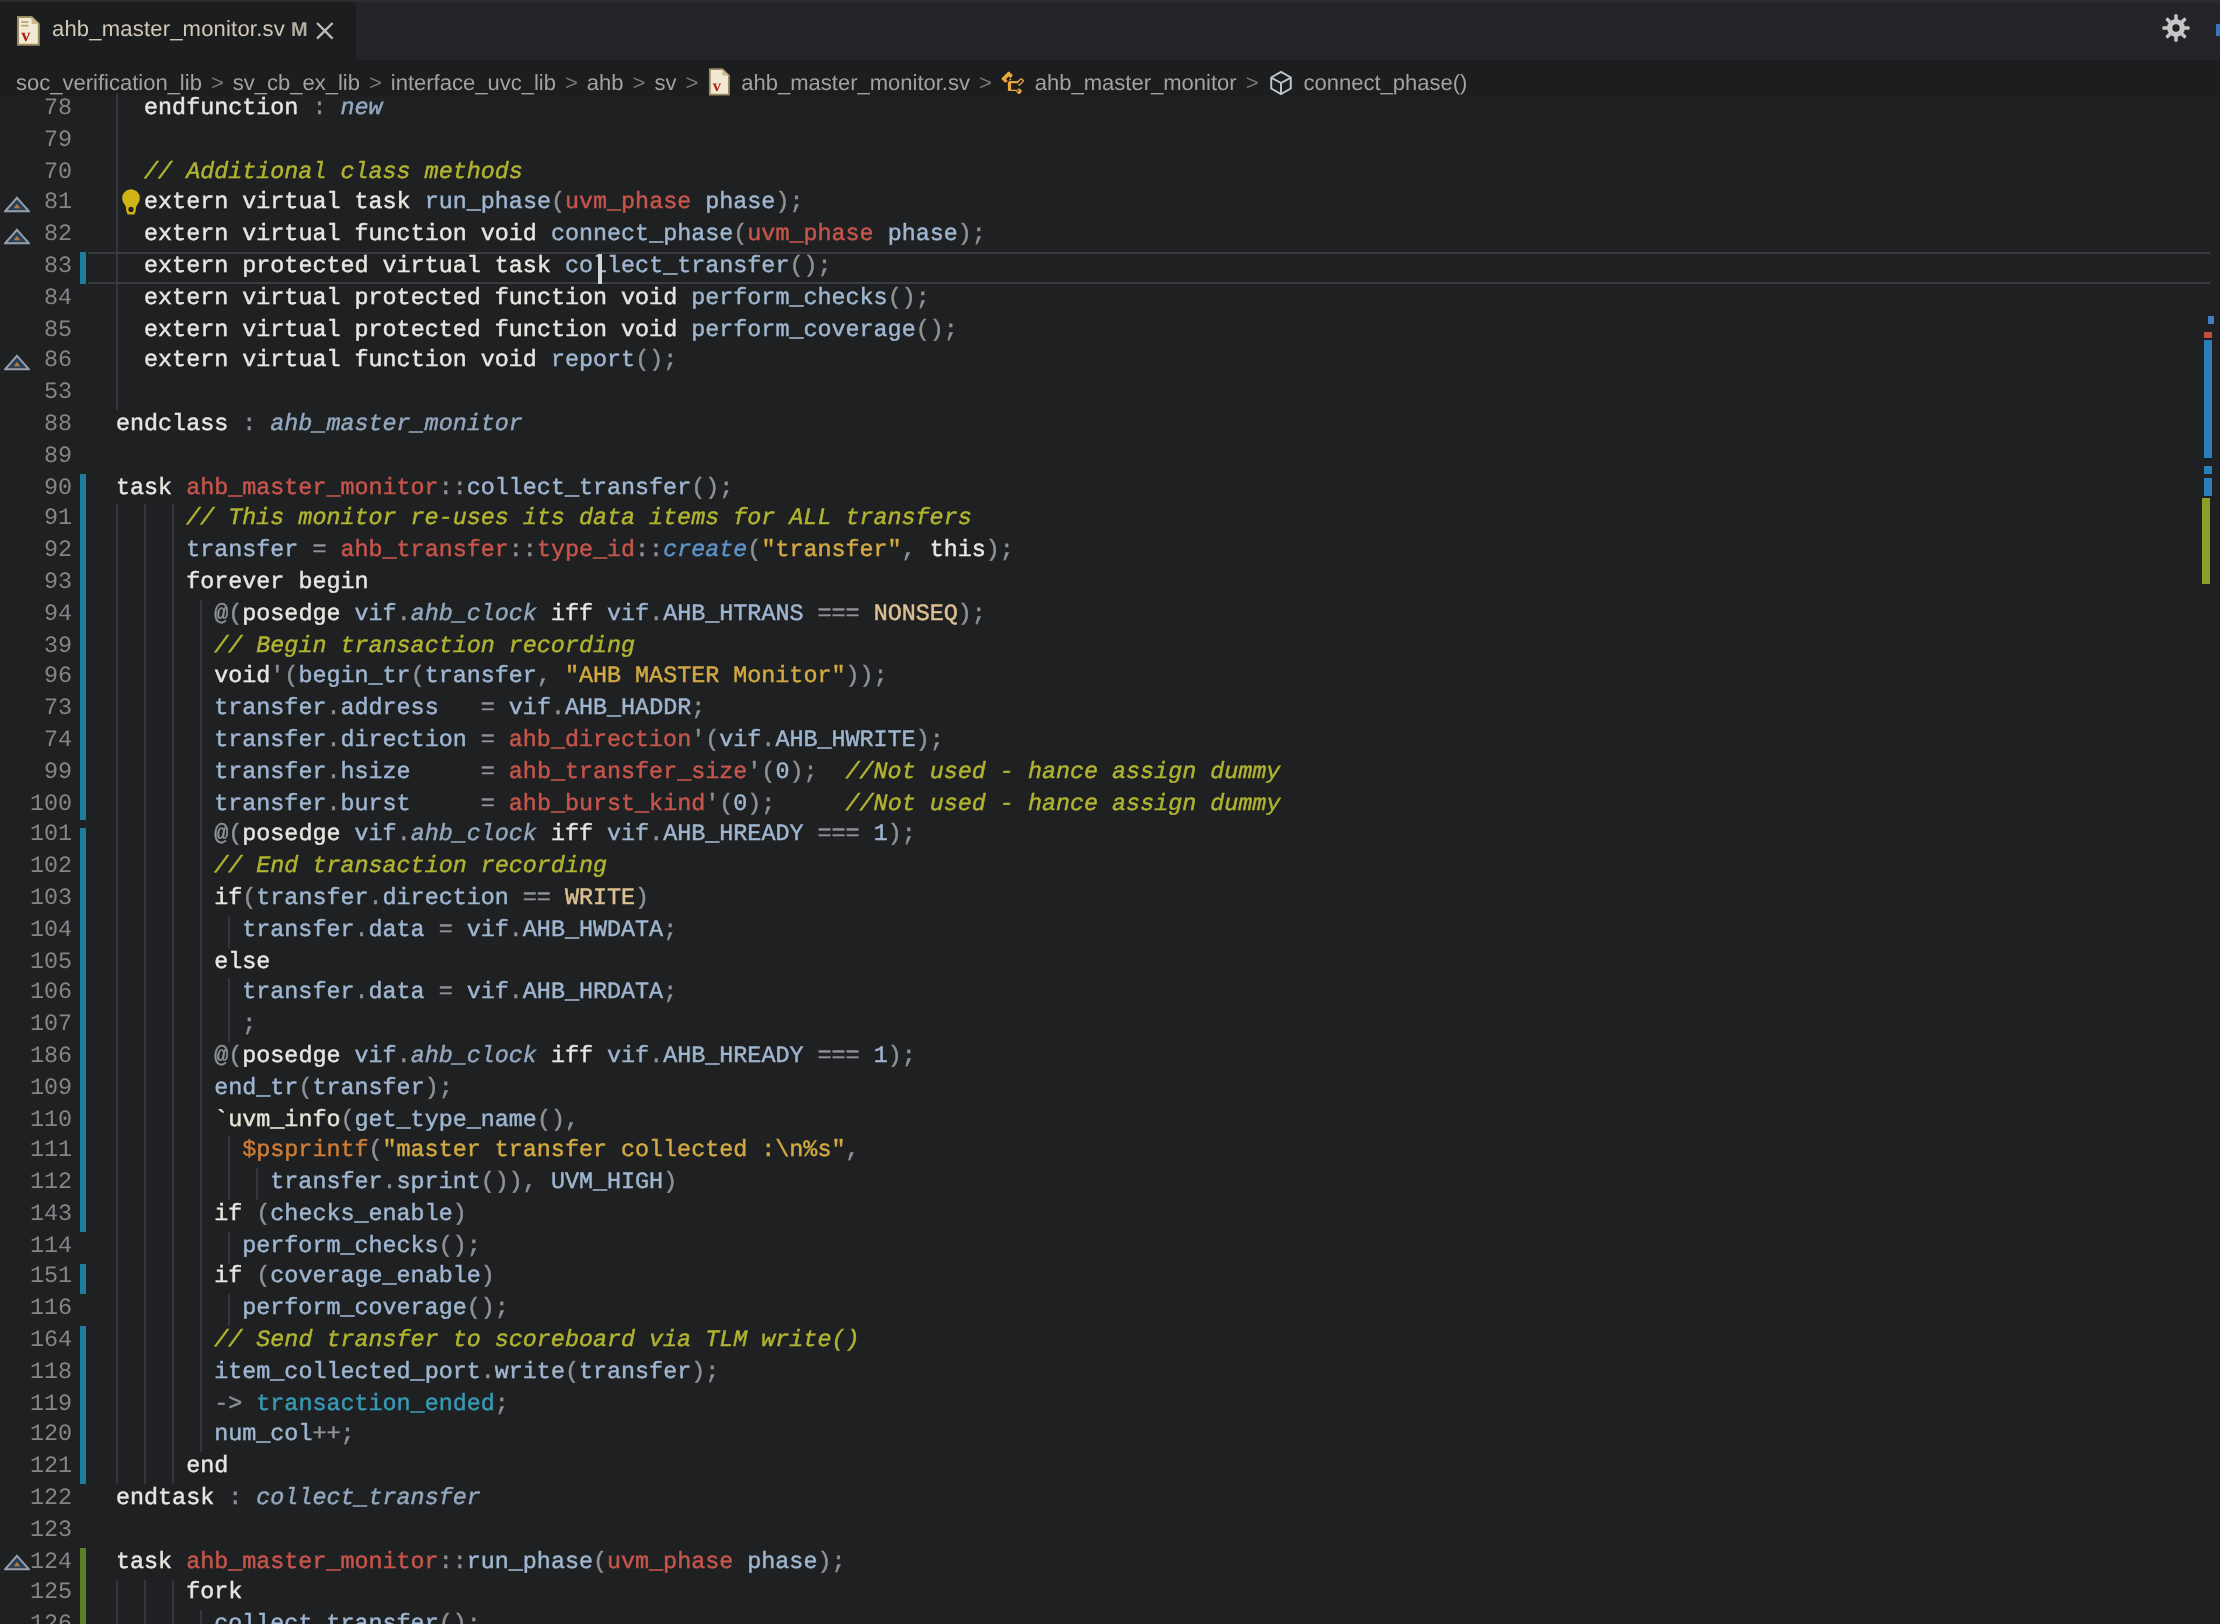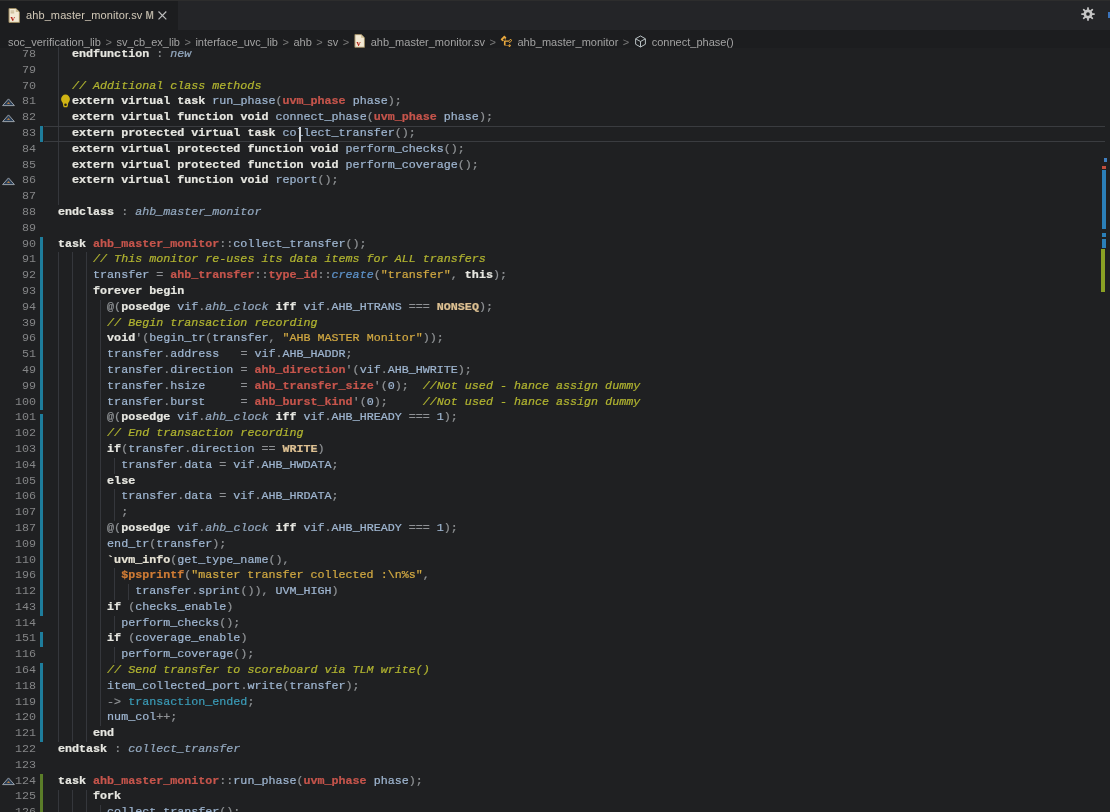--- a/index.html
+++ b/index.html
@@ -17,21 +17,21 @@
 #crumbs .sep{color:#7b7b7b;font-size:11px;padding:0 4.5px}
 #crumbs svg{margin-right:6px}
 
 #editor{position:absolute;left:0;top:47.5px;width:1110px;height:764.5px;background:#1f2022}
 .ig{position:absolute;width:1px;background:#35373c}
 .git{position:absolute;left:40px;width:3px;background:#1e7d9c}
 .tri{position:absolute;left:2px}
 #gut{position:absolute;left:0;top:47.0px;width:36px;text-align:right;color:#848587;font:11.7px/15.8px "Liberation Mono",monospace}
 #code{position:absolute;left:58px;top:47.0px;font:11.7px/15.8px "Liberation Mono",monospace;white-space:pre;color:#9fb6d1;-webkit-text-stroke:0.22px currentColor}
 #code .cl{height:15.8px}
-b{font-weight:bold}
+b{font-weight:normal}
 .k{color:#e7e7e1}
 .t{color:#c6554c}
 .i{color:#9fb6d1}
 .p{color:#8f9295}
 .c{color:#b1b430;font-style:italic}
 .s{color:#d2a942}
 .fi{color:#93a8bf;}
 .m{color:#5e93ca;font-style:italic}
 .sy{color:#d07c35}
 .df{color:#e7e3d5}
@@ -114,45 +114,45 @@
 <div id="gut">
       <div>78</div>
       <div>79</div>
       <div>70</div>
       <div>81</div>
       <div>82</div>
       <div>83</div>
       <div>84</div>
       <div>85</div>
       <div>86</div>
-      <div>87</div>
+      <div>53</div>
       <div>88</div>
       <div>89</div>
       <div>90</div>
       <div>91</div>
       <div>92</div>
       <div>93</div>
       <div>94</div>
       <div>39</div>
       <div>96</div>
-      <div>51</div>
-      <div>49</div>
+      <div>73</div>
+      <div>74</div>
       <div>99</div>
       <div>100</div>
       <div>101</div>
       <div>102</div>
       <div>103</div>
       <div>104</div>
       <div>105</div>
       <div>106</div>
       <div>107</div>
-      <div>187</div>
+      <div>186</div>
       <div>109</div>
       <div>110</div>
-      <div>196</div>
+      <div>111</div>
       <div>112</div>
       <div>143</div>
       <div>114</div>
       <div>151</div>
       <div>116</div>
       <div>164</div>
       <div>118</div>
       <div>119</div>
       <div>120</div>
       <div>121</div>

